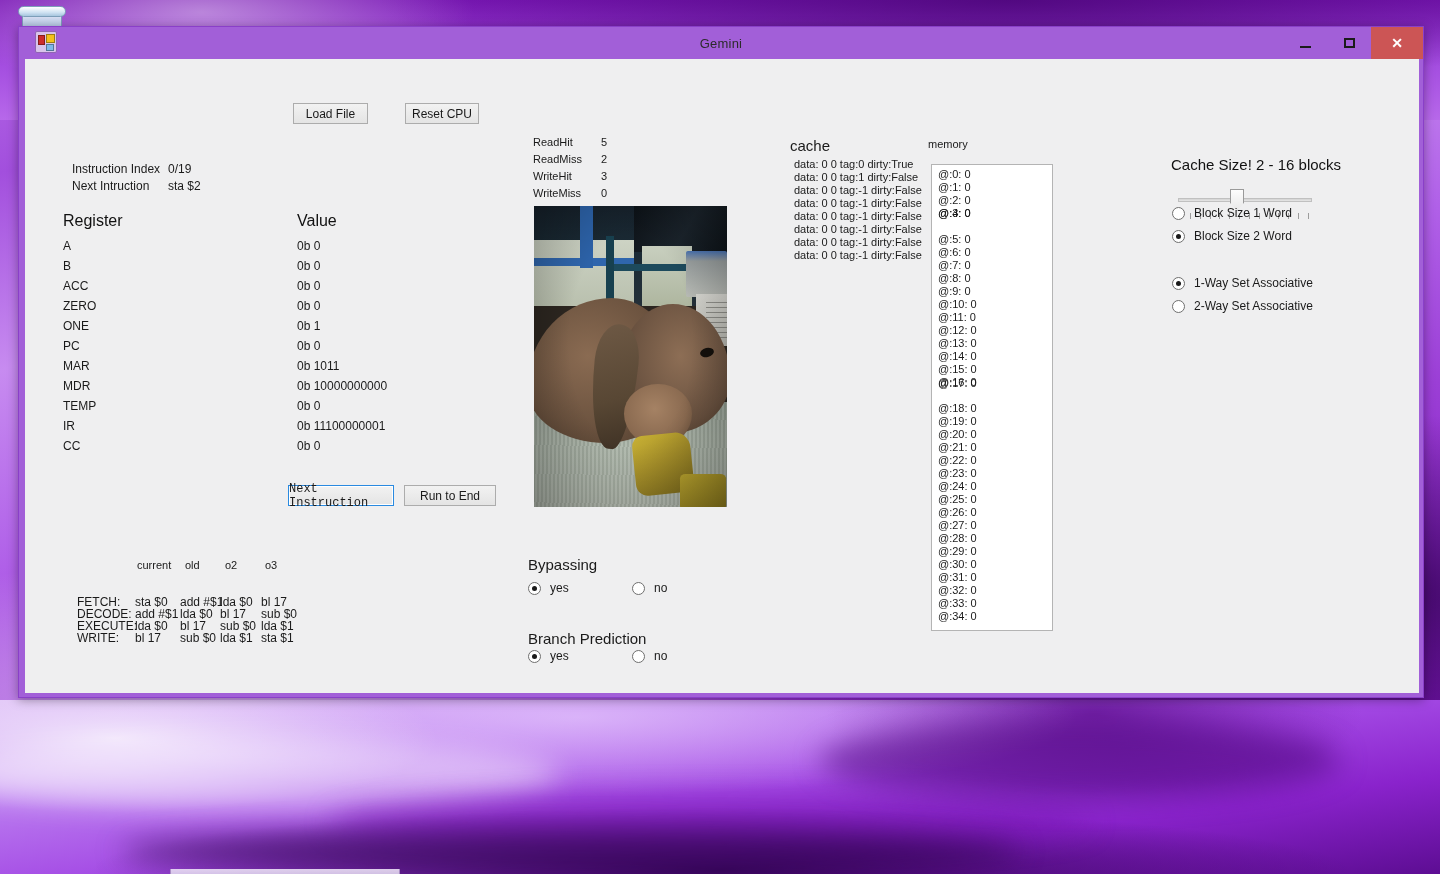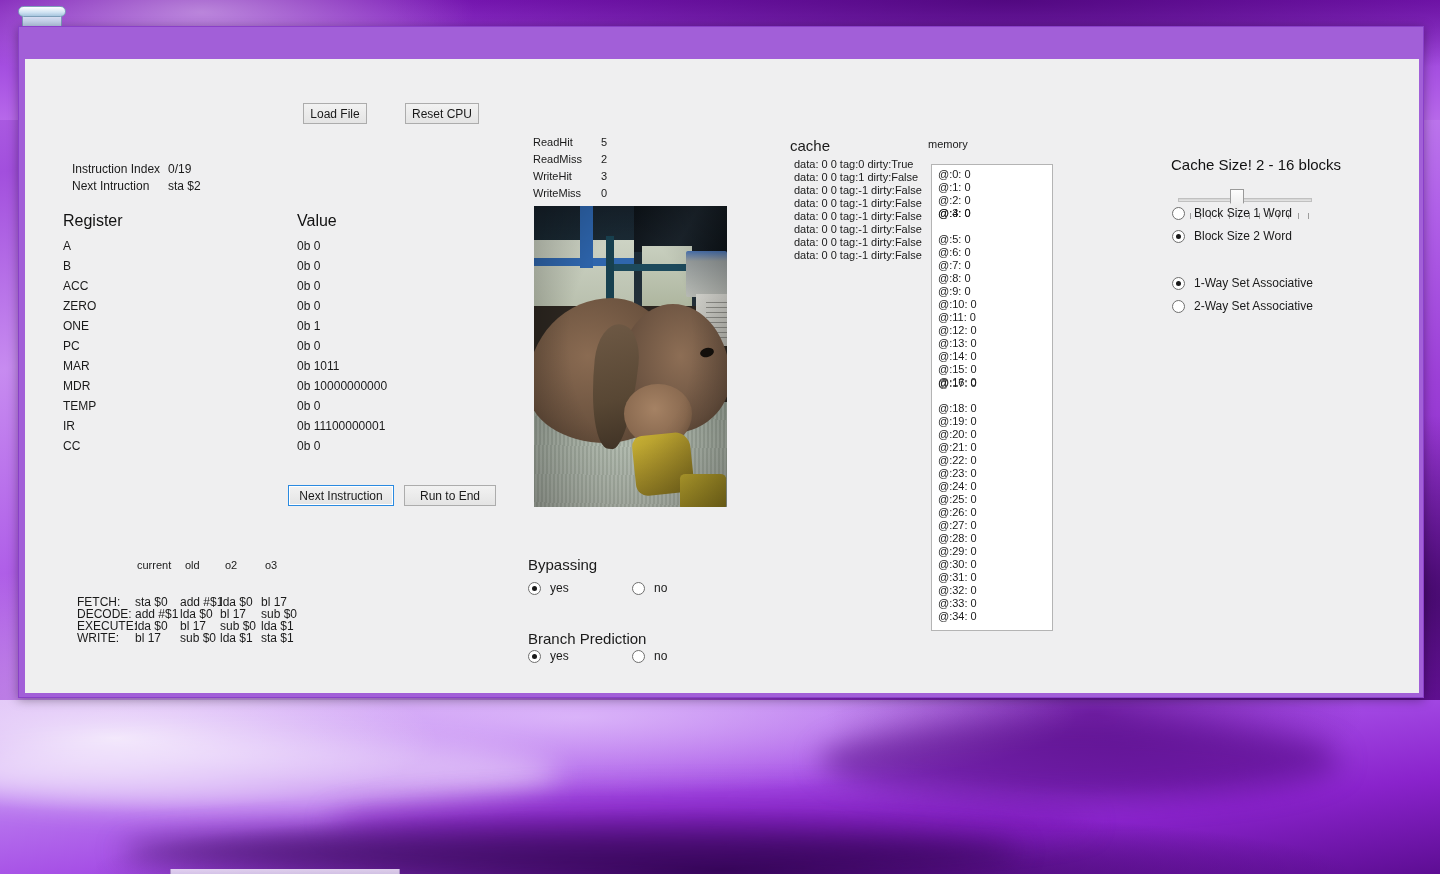--- a/index.html
+++ b/index.html
@@ -112,21 +112,21 @@
   .t { position: absolute; font-size: 12px; color: #1a1a1a; white-space: nowrap; }
   .t.sm { font-size: 15px; }
 
   
   .btn {
     position: absolute; background: linear-gradient(180deg,#f2f2f2 0%, #e4e4e4 100%);
     border: 1px solid #acacac; font-size: 12px; color: #1a1a1a;
     display: flex; align-items: center; justify-content: center;
     font-family: "Liberation Sans", sans-serif; cursor: default;
   }
-  .btn.focused { border: 1px solid #2a8ae0; box-shadow: inset 0 0 0 1px #ffffff; }
+  .btn.focused { border: 1px solid #2a8ae0; box-shadow: inset 0 0 0 1px #ffffff; font-family: Liberation Mono, monospace; }
 
   
   #register-table { position: absolute; left: 32px; top: 180px; width: 430px; }
   .reg-head { position: absolute; font-size: 16px; color: #111; }
   .reg-row-name { position: absolute; left: 6px; font-size: 12px; color: #1a1a1a; }
   .reg-row-val  { position: absolute; left: 240px; font-size: 12px; color: #1a1a1a; }
 
   
   #pipeline { position: absolute; left: 40px; top: 500px; width: 290px; }
   .pipe-col-head { position: absolute; font-size: 11px; color: #1a1a1a; }
@@ -267,24 +267,43 @@
     <div class="bin-body"></div>
     <div class="bin-lid"></div>
     <div class="bin-label">R</div>
   </div>
 
   <div id="taskbar-hint"></div>
 </div>
 
 <div id="app-window">
 
+  <div id="title-bar">
+    <div id="app-icon">
+      <i class="sq-red"></i>
+        <i class="sq-yellow"></i>
+        <i class="sq-blue"></i>
+    </div>
+    <div id="window-title">Gemini</div>
+    <div id="window-controls">
+      <div class="win-btn">
+          <span class="glyph-min"></span>
+        </div>
+      <div class="win-btn">
+          <span class="glyph-max"></span>
+        </div>
+      <div class="win-btn close">
+        <span class="glyph-close">✕</span>
+      </div>
+    </div>
+  </div>
 
   <div id="client-area">
 
-    <div class="btn" style="left:278px; top:44px; width:64px; height:21px;">Load File</div>
+    <div class="btn" style="left:268px; top:44px; width:75px; height:21px;">Load File</div>
     <div class="btn" style="left:380px; top:44px; width:74px; height:21px;">Reset CPU</div>
 
     <div class="t" style="left:47px; top:103px;">Instruction Index</div>
     <div class="t" style="left:143px; top:103px;">0/19</div>
     <div class="t" style="left:47px; top:120px;">Next Intruction</div>
     <div class="t" style="left:143px; top:120px;">sta $2</div>
 
     <div id="register-table">
       <div class="reg-head" style="left:6px; top:-27px;">Register</div>
       <div class="reg-head" style="left:240px; top:-27px;">Value</div>

